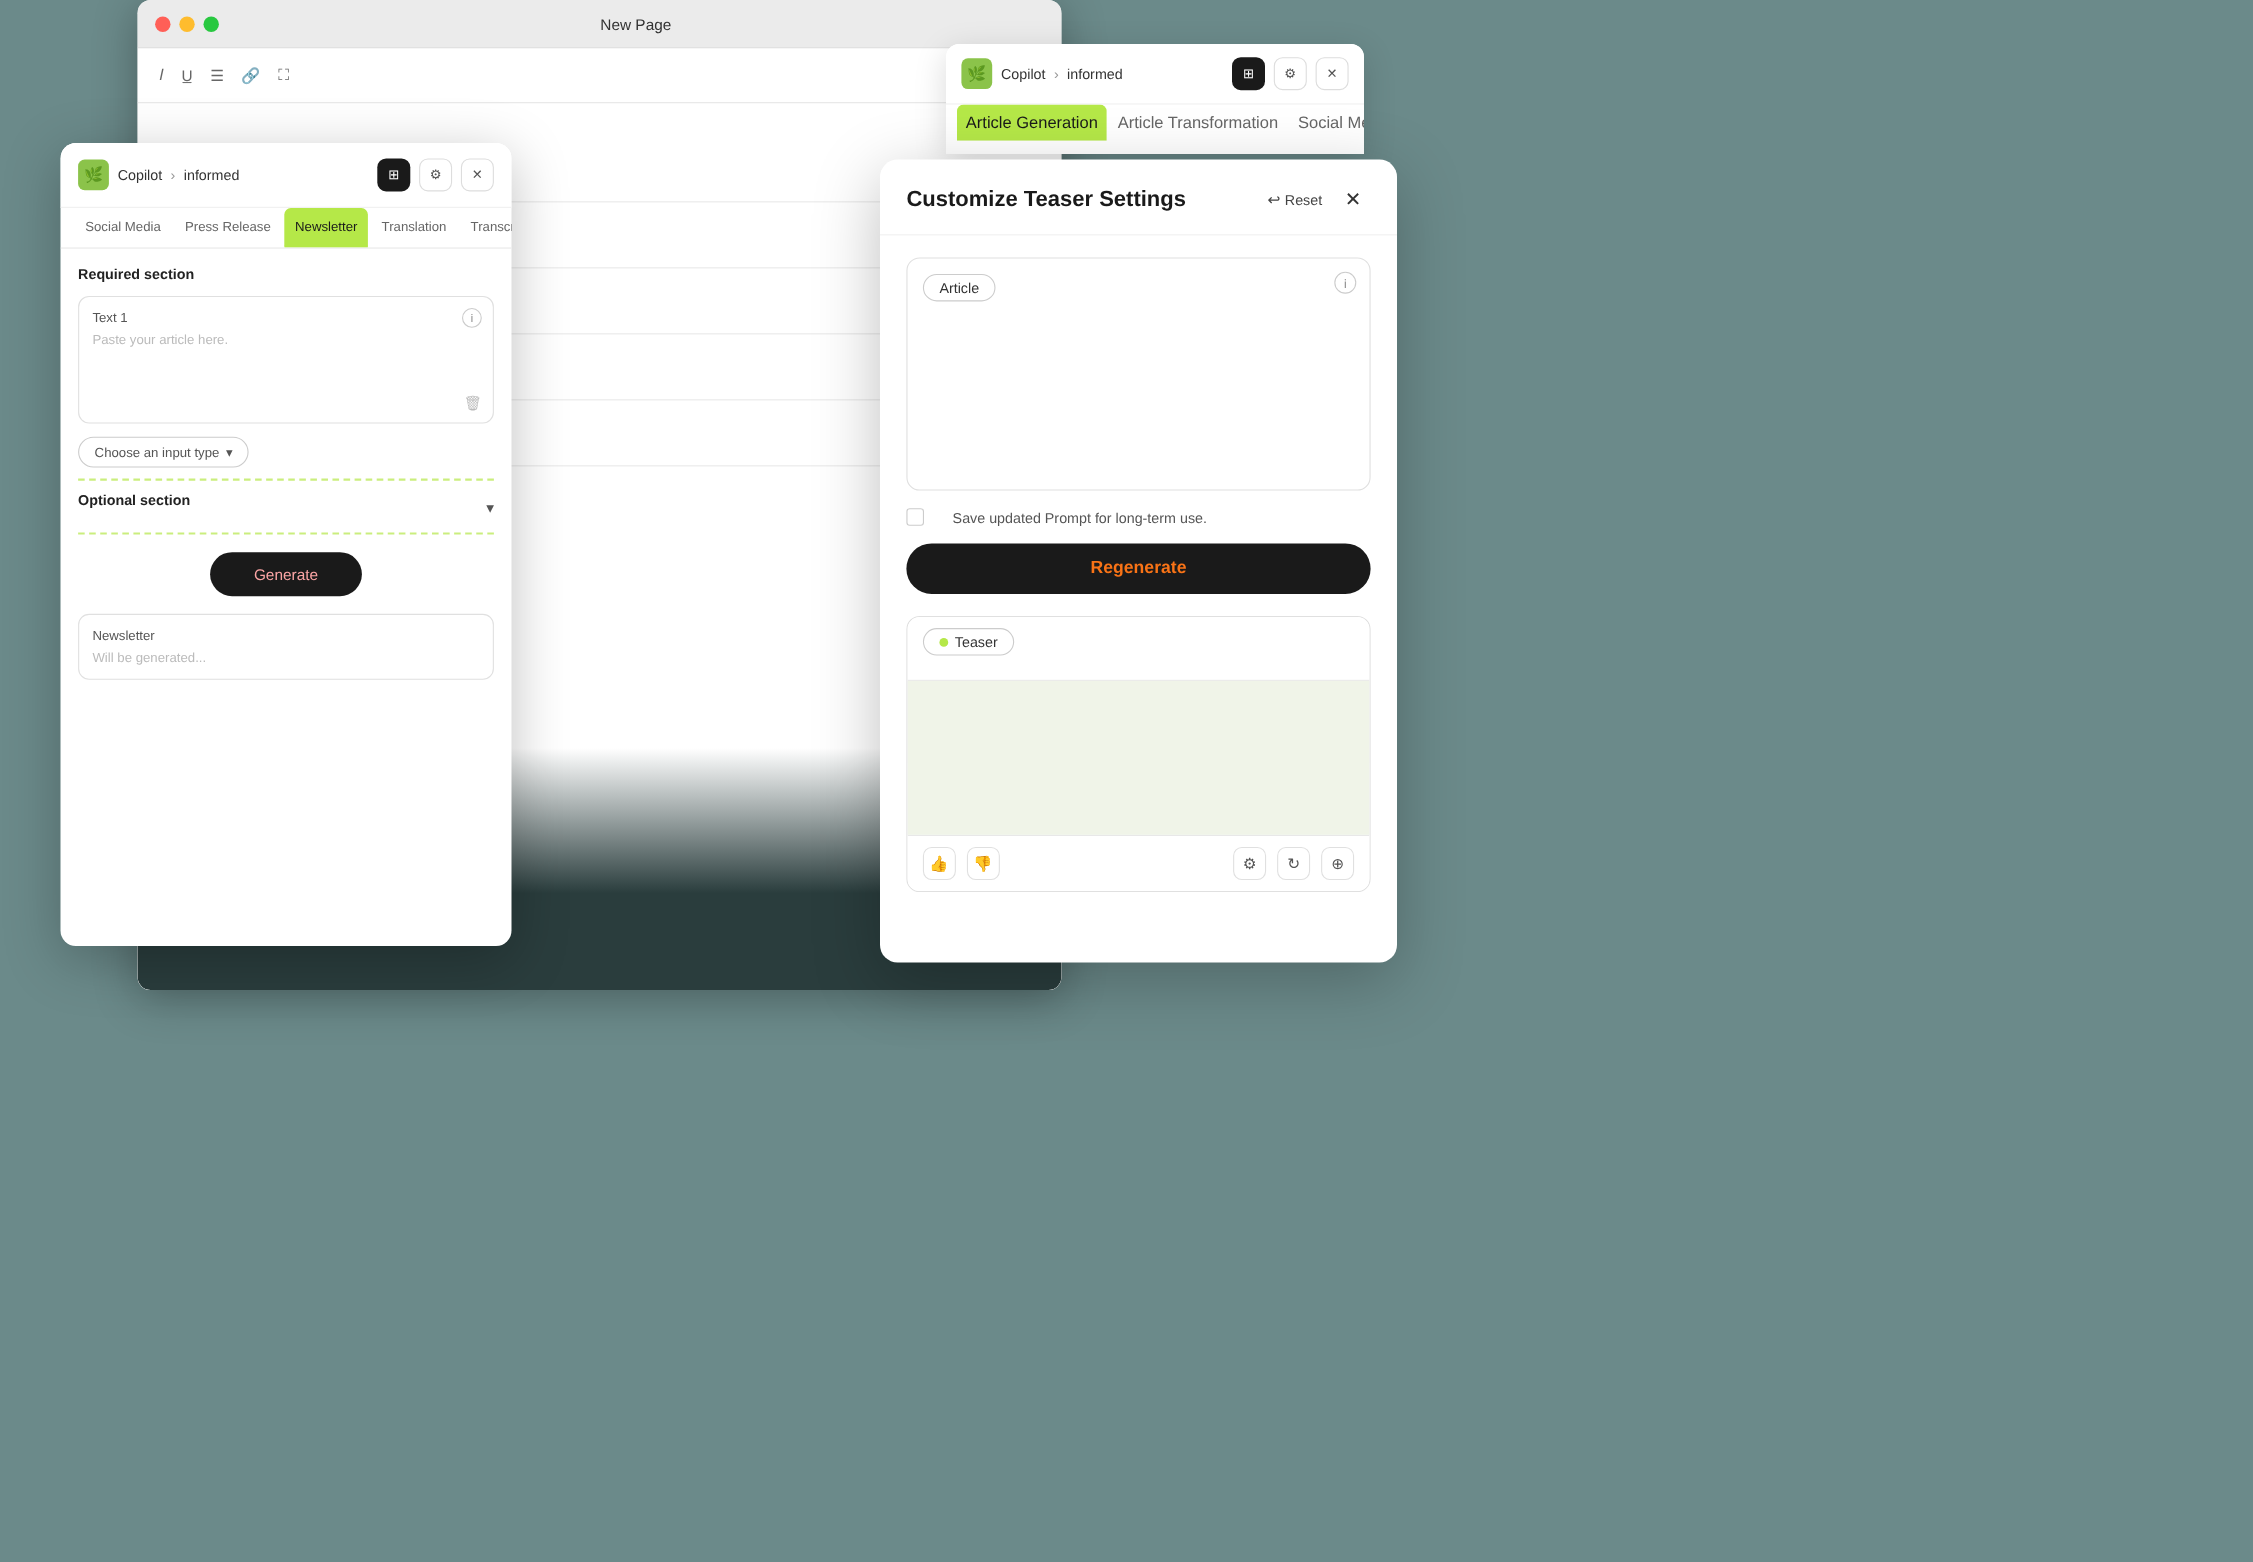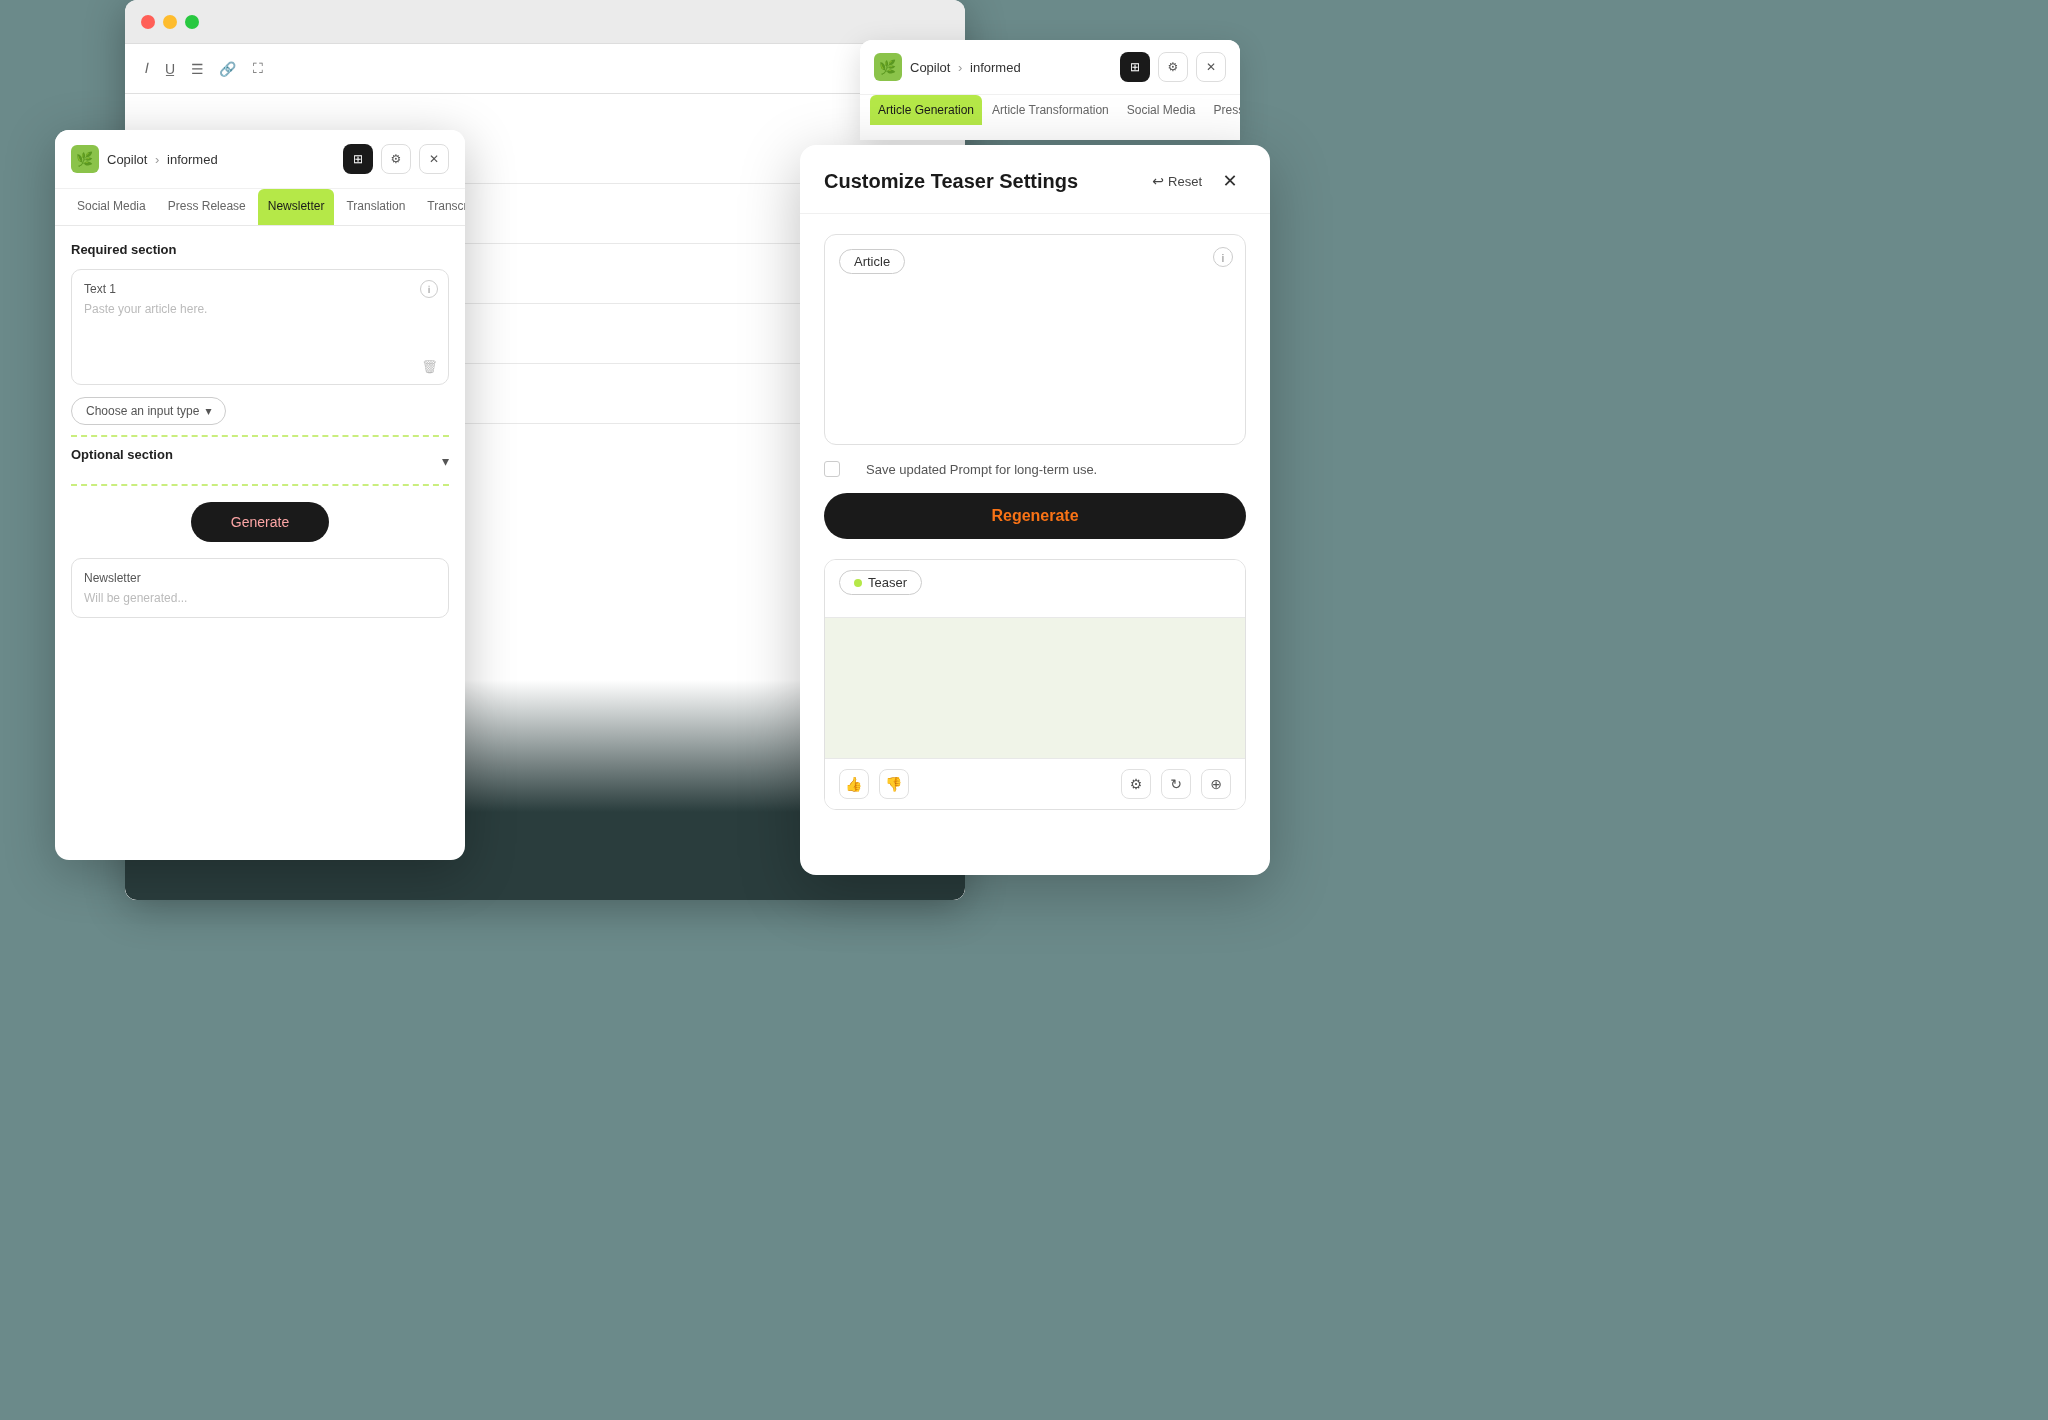--- a/index.html
+++ b/index.html
@@ -288,21 +288,21 @@
       border-bottom: 1px solid #f0f0f0;
     }
     .bg-panel-tabs {
       display: flex;
       padding: 0 10px;
       gap: 2px;
       overflow: hidden;
     }
     .bg-panel-tab {
       padding: 8px 8px;
-      font-size: 12px;
+      font-size: 15px;
       color: #666;
       cursor: pointer;
       white-space: nowrap;
     }
     .bg-panel-tab.active {
       background: #b5e848;
       border-radius: 6px 6px 0 0;
       color: #1a1a1a;
       font-weight: 500;
     }
@@ -473,20 +473,21 @@
     ::-webkit-scrollbar-thumb { background: #ddd; border-radius: 2px; }
   </style>
 </head>
 <body>
 
 <div class="bg-window">
   <div class="bg-window-titlebar">
     <div class="traffic-light tl-red"></div>
     <div class="traffic-light tl-yellow"></div>
     <div class="traffic-light tl-green"></div>
+    <div class="bg-window-title">New Page</div>
   </div>
   <div class="bg-window-toolbar">
     <span class="toolbar-icon">𝐼</span>
     <span class="toolbar-icon">U̲</span>
     <span class="toolbar-icon">☰</span>
     <span class="toolbar-icon">🔗</span>
     <span class="toolbar-icon">⛶</span>
   </div>
   <div class="bg-window-content">
     <div class="bg-lines"></div>

